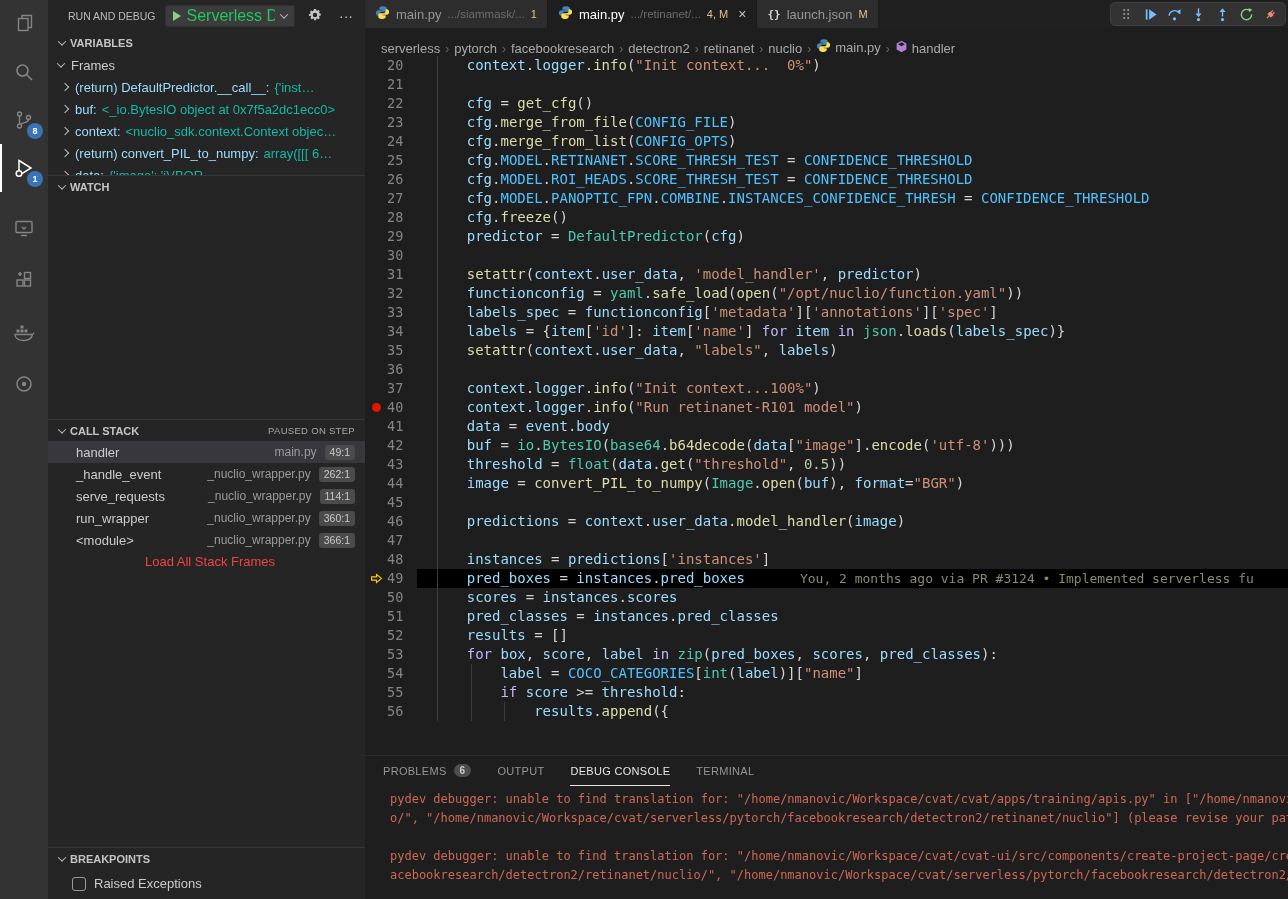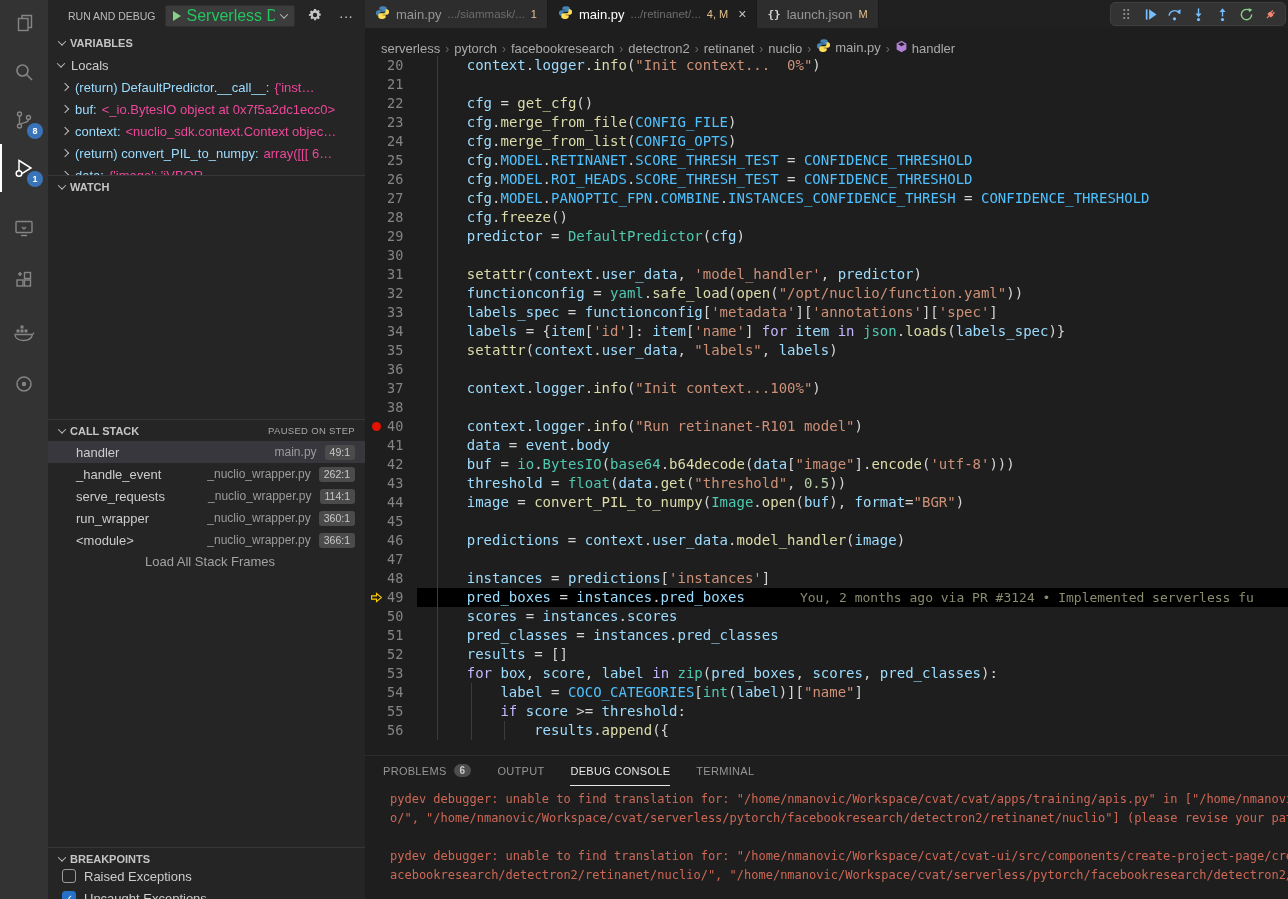--- a/index.html
+++ b/index.html
@@ -27,31 +27,31 @@
   .cv.right{transform:rotate(-45deg)}
   .section-header{height:22px;display:flex;align-items:center;font-size:11px;font-weight:700;color:#c5c5c5;padding:0 10px 0 6px;flex:none;border-top:1px solid rgba(110,110,110,.25);cursor:pointer}
   .section-header .tw{width:16px;display:flex;justify-content:center;align-items:center}
   .section-header .hspacer{flex:1}
   .paused-badge{font-weight:400;font-size:9.5px;color:#a8a8a8;letter-spacing:.3px}
   .var-body{height:121px;overflow:hidden;flex:none}
   .scope-row{height:22px;display:flex;align-items:center;padding-left:10px;gap:7px;cursor:pointer;color:#ccc}
   .var-row{height:22px;display:flex;align-items:center;padding-left:14px;white-space:nowrap;overflow:hidden;cursor:pointer}
   .var-row .cv{margin-right:7px}
   .var-name{color:#9cdcfe}
-  .var-val{color:#ec4899;margin-left:5px}
+  .var-val{color:#14b8a6;margin-left:5px}
   .watch-body{height:222px;flex:none}
   .frames{flex:none}
   .frame{display:flex;align-items:center;height:22px;padding:0 10px 0 28px;color:#ccc;cursor:pointer}
   .frame.selected{background:#37373d}
   .frame .file{margin-left:auto;color:#9b9b9b;font-size:12px;white-space:nowrap}
   .frame .pos{margin-left:8px;background:#4b4b4b;border-radius:3px;padding:0 5px;font-size:10.5px;height:15px;line-height:15px;color:#c8c8c8;flex:none}
-  .load-link{color:#a3a3a3;font-size:13px;height:22px;line-height:22px;padding-left:97px;cursor:pointer;flex:none}
+  .load-link{color:#ef4444;font-size:13px;height:22px;line-height:22px;padding-left:97px;cursor:pointer;flex:none}
   .flex-spacer{flex:1}
   .breakpoints{height:52px;overflow:hidden;flex:none}
-  .bp-row{height:22px;display:flex;align-items:flex-start;padding-left:14px;gap:8px}
+  .bp-row{height:22px;display:flex;align-items:flex-end;padding-left:24px;gap:8px}
   .checkbox{width:14px;height:14px;border:1px solid #9a9a9a;border-radius:3px;flex:none;display:flex;align-items:center;justify-content:center;font-size:10px;color:#fff;cursor:pointer}
   .checkbox.checked{background:#2372c8;border-color:#2372c8}
 
   
   .main{flex:1;display:flex;flex-direction:column;min-width:0;position:relative;background:#1e1e1e}
   .tabbar{height:28px;background:#202020;display:flex;flex:none}
   .tab{display:flex;align-items:center;padding:0 10px;gap:6px;background:#2d2d2d;border-right:1px solid #1b1b1b;font-size:13px;color:#969696;cursor:pointer;white-space:nowrap}
   .tab.active{background:#1e1e1e;color:#fff}
   .tab .desc{font-size:11.5px;color:#6d6d6d}
   .tab .deco{font-size:11px;color:#e2c08d}
@@ -169,21 +169,21 @@
 
     <div class="section-header" style="border-top:none">
       <span class="tw">
           <span class="cv down"></span>
         </span>
       <span>VARIABLES</span>
     </div>
     <div class="var-body">
       <div class="scope-row">
         <span class="cv down"></span>
-        <span>Locals</span>
+        <span>Frames</span>
       </div>
       <div id="varlist">
           <div class="var-row">
             <span class="cv right"></span>
             <span class="var-name">(return) DefaultPredictor.__call__:</span>
             <span class="var-val">{'inst…</span>
           </div>
           <div class="var-row">
             <span class="cv right"></span>
             <span class="var-name">buf:</span>
@@ -411,21 +411,20 @@
         <div class="line"><div class="gutter"><span class="glyph"></span><span class="num">28</span></div><div class="lc"><span class="guide" style="left: calc(0ch + 20px);"></span><span class="t-w">    </span><span class="t-v">cfg</span><span class="t-p">.</span><span class="t-f">freeze</span><span class="t-p">()</span></div></div>
         <div class="line"><div class="gutter"><span class="glyph"></span><span class="num">29</span></div><div class="lc"><span class="guide" style="left: calc(0ch + 20px);"></span><span class="t-w">    </span><span class="t-v">predictor</span><span class="t-p"> = </span><span class="t-c">DefaultPredictor</span><span class="t-p">(</span><span class="t-v">cfg</span><span class="t-p">)</span></div></div>
         <div class="line"><div class="gutter"><span class="glyph"></span><span class="num">30</span></div><div class="lc"><span class="guide" style="left: calc(0ch + 20px);"></span></div></div>
         <div class="line"><div class="gutter"><span class="glyph"></span><span class="num">31</span></div><div class="lc"><span class="guide" style="left: calc(0ch + 20px);"></span><span class="t-w">    </span><span class="t-f">setattr</span><span class="t-p">(</span><span class="t-v">context</span><span class="t-p">.</span><span class="t-v">user_data</span><span class="t-p">, </span><span class="t-s">'model_handler'</span><span class="t-p">, </span><span class="t-v">predictor</span><span class="t-p">)</span></div></div>
         <div class="line"><div class="gutter"><span class="glyph"></span><span class="num">32</span></div><div class="lc"><span class="guide" style="left: calc(0ch + 20px);"></span><span class="t-w">    </span><span class="t-v">functionconfig</span><span class="t-p"> = </span><span class="t-c">yaml</span><span class="t-p">.</span><span class="t-f">safe_load</span><span class="t-p">(</span><span class="t-f">open</span><span class="t-p">(</span><span class="t-s">"/opt/nuclio/function.yaml"</span><span class="t-p">))</span></div></div>
         <div class="line"><div class="gutter"><span class="glyph"></span><span class="num">33</span></div><div class="lc"><span class="guide" style="left: calc(0ch + 20px);"></span><span class="t-w">    </span><span class="t-v">labels_spec</span><span class="t-p"> = </span><span class="t-v">functionconfig</span><span class="t-p">[</span><span class="t-s">'metadata'</span><span class="t-p">][</span><span class="t-s">'annotations'</span><span class="t-p">][</span><span class="t-s">'spec'</span><span class="t-p">]</span></div></div>
         <div class="line"><div class="gutter"><span class="glyph"></span><span class="num">34</span></div><div class="lc"><span class="guide" style="left: calc(0ch + 20px);"></span><span class="t-w">    </span><span class="t-v">labels</span><span class="t-p"> = {</span><span class="t-v">item</span><span class="t-p">[</span><span class="t-s">'id'</span><span class="t-p">]: </span><span class="t-v">item</span><span class="t-p">[</span><span class="t-s">'name'</span><span class="t-p">] </span><span class="t-x">for</span><span class="t-p"> </span><span class="t-v">item</span><span class="t-p"> </span><span class="t-x">in</span><span class="t-p"> </span><span class="t-c">json</span><span class="t-p">.</span><span class="t-f">loads</span><span class="t-p">(</span><span class="t-v">labels_spec</span><span class="t-p">)}</span></div></div>
         <div class="line"><div class="gutter"><span class="glyph"></span><span class="num">35</span></div><div class="lc"><span class="guide" style="left: calc(0ch + 20px);"></span><span class="t-w">    </span><span class="t-f">setattr</span><span class="t-p">(</span><span class="t-v">context</span><span class="t-p">.</span><span class="t-v">user_data</span><span class="t-p">, </span><span class="t-s">"labels"</span><span class="t-p">, </span><span class="t-v">labels</span><span class="t-p">)</span></div></div>
         <div class="line"><div class="gutter"><span class="glyph"></span><span class="num">36</span></div><div class="lc"><span class="guide" style="left: calc(0ch + 20px);"></span></div></div>
         <div class="line"><div class="gutter"><span class="glyph"></span><span class="num">37</span></div><div class="lc"><span class="guide" style="left: calc(0ch + 20px);"></span><span class="t-w">    </span><span class="t-v">context</span><span class="t-p">.</span><span class="t-v">logger</span><span class="t-p">.</span><span class="t-f">info</span><span class="t-p">(</span><span class="t-s">"Init context...100%"</span><span class="t-p">)</span></div></div>
-        <div class="line"><div class="gutter"><span class="glyph"></span><span class="num">38</span></div><div class="lc"><span class="guide" style="left: calc(0ch + 20px);"></span></div></div>
         <div class="line"><div class="gutter"><span class="glyph"><span class="bpdot"></span></span><span class="num">40</span></div><div class="lc"><span class="guide" style="left: calc(0ch + 20px);"></span><span class="t-w">    </span><span class="t-v">context</span><span class="t-p">.</span><span class="t-v">logger</span><span class="t-p">.</span><span class="t-f">info</span><span class="t-p">(</span><span class="t-s">"Run retinanet-R101 model"</span><span class="t-p">)</span></div></div>
         <div class="line"><div class="gutter"><span class="glyph"></span><span class="num">41</span></div><div class="lc"><span class="guide" style="left: calc(0ch + 20px);"></span><span class="t-w">    </span><span class="t-v">data</span><span class="t-p"> = </span><span class="t-v">event</span><span class="t-p">.</span><span class="t-v">body</span></div></div>
         <div class="line"><div class="gutter"><span class="glyph"></span><span class="num">42</span></div><div class="lc"><span class="guide" style="left: calc(0ch + 20px);"></span><span class="t-w">    </span><span class="t-v">buf</span><span class="t-p"> = </span><span class="t-c">io</span><span class="t-p">.</span><span class="t-c">BytesIO</span><span class="t-p">(</span><span class="t-c">base64</span><span class="t-p">.</span><span class="t-f">b64decode</span><span class="t-p">(</span><span class="t-v">data</span><span class="t-p">[</span><span class="t-s">"image"</span><span class="t-p">].</span><span class="t-f">encode</span><span class="t-p">(</span><span class="t-s">'utf-8'</span><span class="t-p">)))</span></div></div>
         <div class="line"><div class="gutter"><span class="glyph"></span><span class="num">43</span></div><div class="lc"><span class="guide" style="left: calc(0ch + 20px);"></span><span class="t-w">    </span><span class="t-v">threshold</span><span class="t-p"> = </span><span class="t-c">float</span><span class="t-p">(</span><span class="t-v">data</span><span class="t-p">.</span><span class="t-f">get</span><span class="t-p">(</span><span class="t-s">"threshold"</span><span class="t-p">, </span><span class="t-n">0.5</span><span class="t-p">))</span></div></div>
         <div class="line"><div class="gutter"><span class="glyph"></span><span class="num">44</span></div><div class="lc"><span class="guide" style="left: calc(0ch + 20px);"></span><span class="t-w">    </span><span class="t-v">image</span><span class="t-p"> = </span><span class="t-f">convert_PIL_to_numpy</span><span class="t-p">(</span><span class="t-c">Image</span><span class="t-p">.</span><span class="t-f">open</span><span class="t-p">(</span><span class="t-v">buf</span><span class="t-p">), </span><span class="t-v">format</span><span class="t-p">=</span><span class="t-s">"BGR"</span><span class="t-p">)</span></div></div>
         <div class="line"><div class="gutter"><span class="glyph"></span><span class="num">45</span></div><div class="lc"><span class="guide" style="left: calc(0ch + 20px);"></span></div></div>
         <div class="line"><div class="gutter"><span class="glyph"></span><span class="num">46</span></div><div class="lc"><span class="guide" style="left: calc(0ch + 20px);"></span><span class="t-w">    </span><span class="t-v">predictions</span><span class="t-p"> = </span><span class="t-v">context</span><span class="t-p">.</span><span class="t-v">user_data</span><span class="t-p">.</span><span class="t-f">model_handler</span><span class="t-p">(</span><span class="t-v">image</span><span class="t-p">)</span></div></div>
         <div class="line"><div class="gutter"><span class="glyph"></span><span class="num">47</span></div><div class="lc"><span class="guide" style="left: calc(0ch + 20px);"></span></div></div>
         <div class="line"><div class="gutter"><span class="glyph"></span><span class="num">48</span></div><div class="lc"><span class="guide" style="left: calc(0ch + 20px);"></span><span class="t-w">    </span><span class="t-v">instances</span><span class="t-p"> = </span><span class="t-v">predictions</span><span class="t-p">[</span><span class="t-s">'instances'</span><span class="t-p">]</span></div></div>
         <div class="line cur"><div class="gutter"><span class="glyph"><svg width="13" height="13" viewBox="0 0 16 16">

